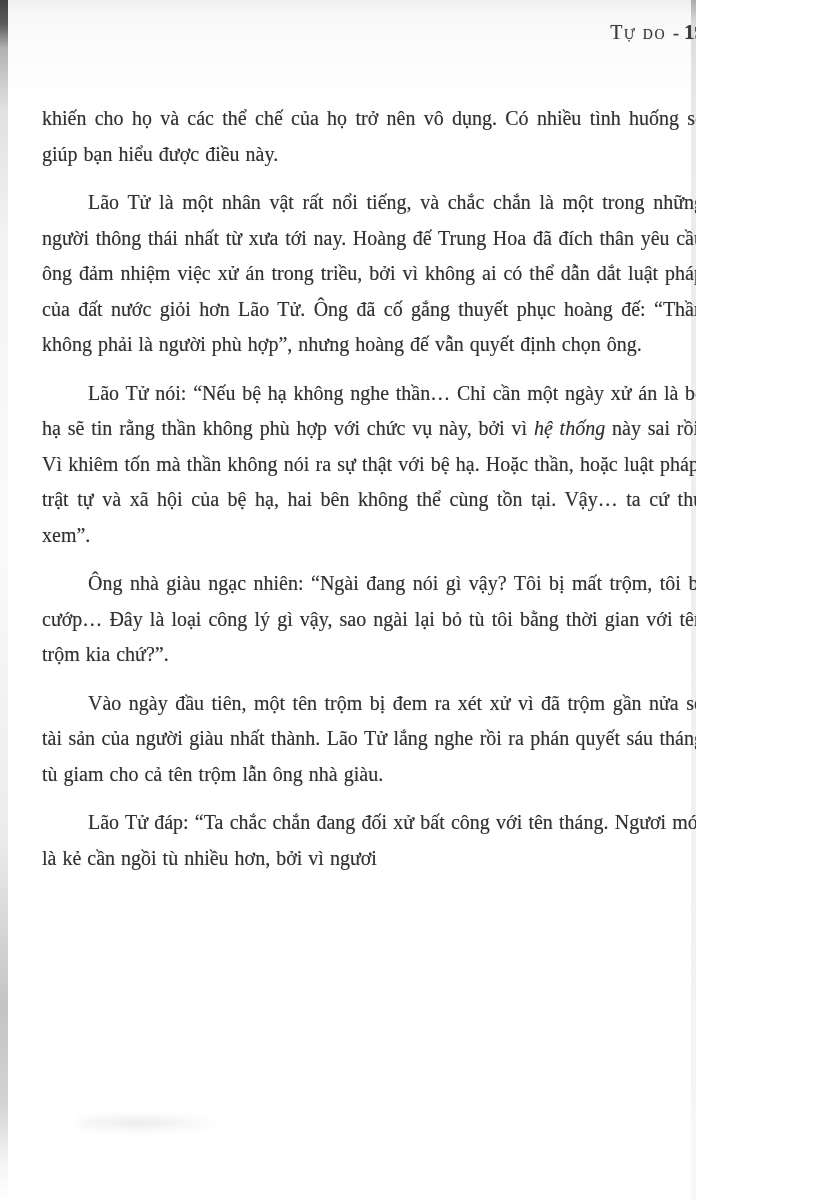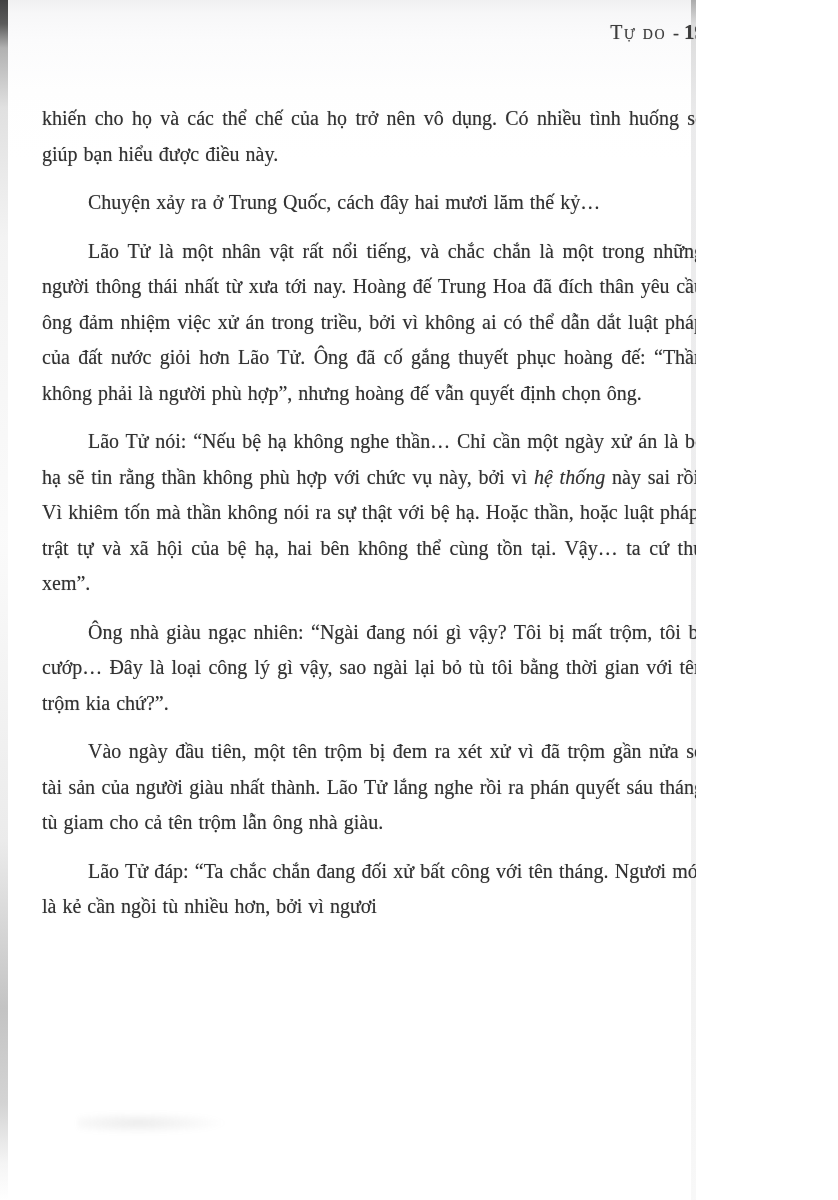--- a/index.html
+++ b/index.html
@@ -110,21 +110,20 @@
 
   <div class="edge-left"></div>
   <div class="edge-right"></div>
 
   <div class="running-header">
     <span class="book-title">Tự do</span><span class="sep">-</span><span class="page-num">19</span>
   </div>
 
   <div class="text-block" id="paragraphs">
       <p class=""><span>khiến cho họ và các thể chế của họ trở nên vô dụng. Có nhiều tình huống sẽ giúp bạn hiểu được điều này.</span></p>
-      <p class="indent"><span>Chuyện xảy ra ở Trung Quốc, cách đây hai mươi lăm thế kỷ…</span></p>
       <p class="indent"><span>Lão Tử là một nhân vật rất nổi tiếng, và chắc chắn là một trong những người thông thái nhất từ xưa tới nay. Hoàng đế Trung Hoa đã đích thân yêu cầu ông đảm nhiệm việc xử án trong triều, bởi vì không ai có thể dẫn dắt luật pháp của đất nước giỏi hơn Lão Tử. Ông đã cố gắng thuyết phục hoàng đế: “Thần không phải là người phù hợp”, nhưng hoàng đế vẫn quyết định chọn ông.</span></p>
       <p class="indent"><span>Lão Tử nói: “Nếu bệ hạ không nghe thần… Chỉ cần một ngày xử án là bệ hạ sẽ tin rằng thần không phù hợp với chức vụ này, bởi vì </span><em>hệ thống</em><span> này sai rồi. Vì khiêm tốn mà thần không nói ra sự thật với bệ hạ. Hoặc thần, hoặc luật pháp, trật tự và xã hội của bệ hạ, hai bên không thể cùng tồn tại. Vậy… ta cứ thử xem”.</span></p>
       <p class="indent"><span>Ông nhà giàu ngạc nhiên: “Ngài đang nói gì vậy? Tôi bị mất trộm, tôi bị cướp… Đây là loại công lý gì vậy, sao ngài lại bỏ tù tôi bằng thời gian với tên trộm kia chứ?”.</span></p>
       <p class="indent"><span>Vào ngày đầu tiên, một tên trộm bị đem ra xét xử vì đã trộm gần nửa số tài sản của người giàu nhất thành. Lão Tử lắng nghe rồi ra phán quyết sáu tháng tù giam cho cả tên trộm lẫn ông nhà giàu.</span></p>
       <p class="indent"><span>Lão Tử đáp: “Ta chắc chắn đang đối xử bất công với tên tháng. Ngươi mới là kẻ cần ngồi tù nhiều hơn, bởi vì ngươi</span></p>
     </div>
 
   <div class="smudge"></div>
 
 </div>

